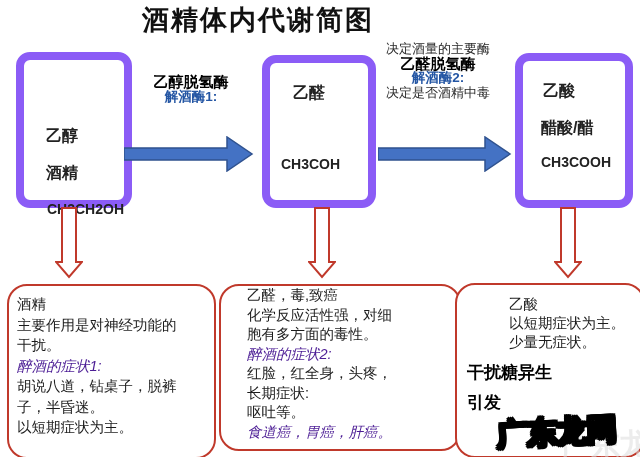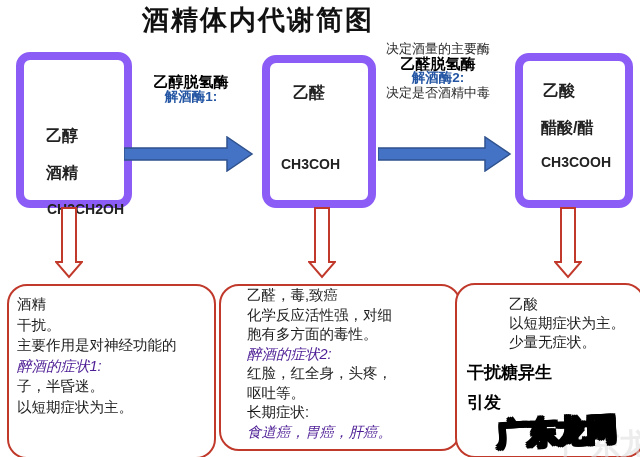--- a/index.html
+++ b/index.html
@@ -97,35 +97,36 @@
   </svg>
   <svg class="rarrow" id="rarrow2" width="28" height="72" viewBox="0 0 28 72">
     <polygon points="7,1 21,1 21,55 27,55 14,70 1,55 7,55" fill="#ffffff" stroke="#C0392B" stroke-width="2"></polygon>
   </svg>
   <svg class="rarrow" id="rarrow3" width="28" height="72" viewBox="0 0 28 72">
     <polygon points="7,1 21,1 21,55 27,55 14,70 1,55 7,55" fill="#ffffff" stroke="#C0392B" stroke-width="2"></polygon>
   </svg>
 
   <div class="bbox" id="bbox1">
     <div>酒精</div>
+    <div>主要作用是对神经功能的</div>
     <div>干扰。</div>
-    <div>主要作用是对神经功能的</div>
     <div class="red">醉酒的症状1:</div>
+    <div>胡说八道，钻桌子，脱裤</div>
     <div>子，半昏迷。</div>
     <div>以短期症状为主。</div>
   </div>
 
   <div class="bbox" id="bbox2">
     <div>乙醛，毒,致癌</div>
     <div>化学反应活性强，对细</div>
     <div>胞有多方面的毒性。</div>
     <div class="red">醉酒的症状2:</div>
     <div>红脸，红全身，头疼，</div>
+    <div>长期症状:</div>
     <div>呕吐等。</div>
-    <div>长期症状:</div>
     <div class="red">食道癌，胃癌，肝癌。</div>
   </div>
 
   <div class="bbox" id="bbox3">
     <div class="indent">乙酸</div>
     <div class="indent">以短期症状为主。</div>
     <div class="indent">少量无症状。</div>
     <div class="boldline">干扰糖异生</div>
     <div class="boldline">引发</div>
   </div>

